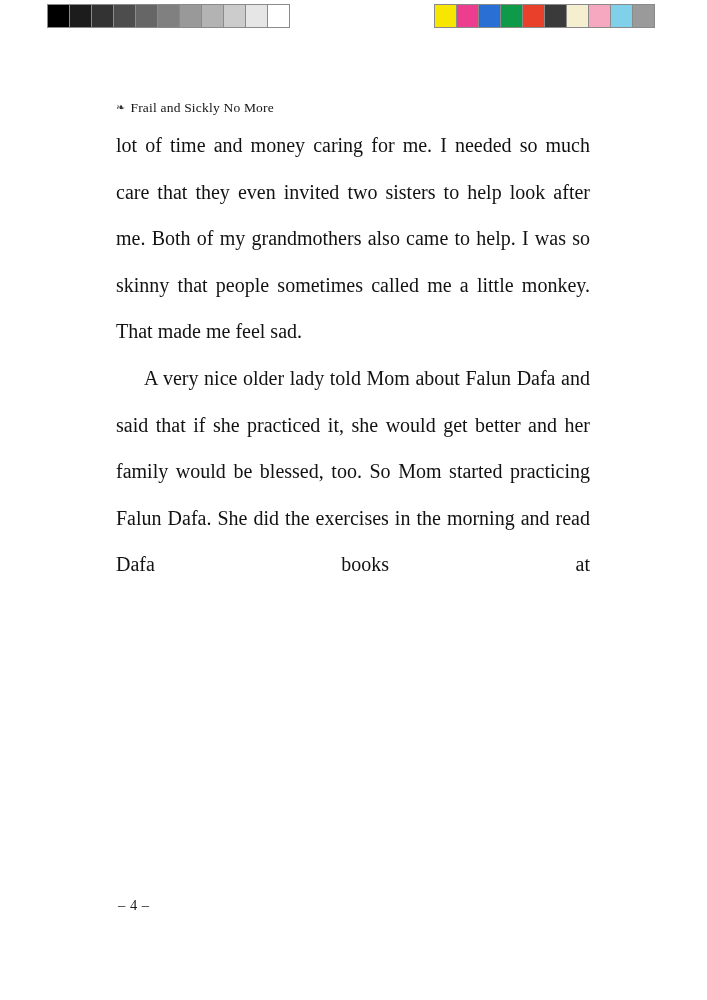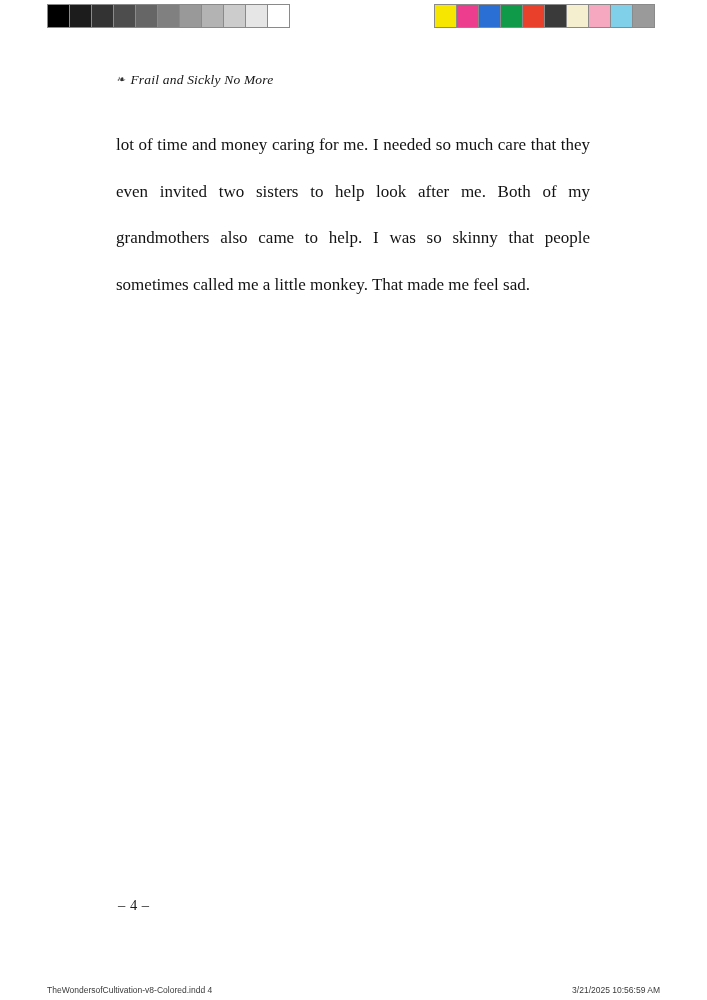--- a/index.html
+++ b/index.html
@@ -40,44 +40,43 @@
     position: absolute;
     left: 0;
     top: 0;
     width: 707px;
     height: 1000px;
   }
 
   .running-head {
     position: absolute;
     left: 116px;
-    top: 72px;
+    top: 100px;
     font-size: 13.5px;
     letter-spacing: 0.2px;
     color: #141414;
     white-space: nowrap;
-    font-style: italic;
   }
   .running-head .ornament {
     font-size: 11px;
     color: #333;
     margin-right: 5px;
     vertical-align: 1px;
   }
 
   .body-text {
     position: absolute;
     left: 116px;
     top: 122px;
     width: 474px;
   }
 
   .para {
     margin: 0;
-    font-size: 17px;
+    font-size: 20px;
     line-height: 46.6px;
     text-align: justify;
     text-justify: inter-word;
     color: #121212;
     -webkit-hyphens: none;
     hyphens: none;
   }
   .para.indent {
     text-indent: 28px;
   }
@@ -154,22 +153,19 @@
 </div>
 
 <div class="page">
 
   <div class="running-head">
     <span class="ornament">❧</span><span>Frail and Sickly No More</span>
   </div>
 
   <div class="body-text">
     <p class="para lastflush">lot of time and money caring for me. I needed so much care that they even invited two sisters to help look after me. Both of my grandmothers also came to help. I was so skinny that people sometimes called me a little monkey. That made me feel sad.</p>
+    <p class="para indent">A very nice older lady told Mom about Falun Dafa and said that if she practiced it, she would get better and her family would be blessed, too. So Mom started practicing Falun Dafa. She did the exercises in the morning and read Dafa books at</p>
   </div>
 
   <div class="folio">– 4 –</div>
 
-  <div class="footer">
-    <span class="left">TheWondersofCultivation-v8-Colored.indd   4</span>
-    <span class="right">3/21/2025   10:56:59 AM</span>
-  </div>
 
 </div>
 
 </body></html>

